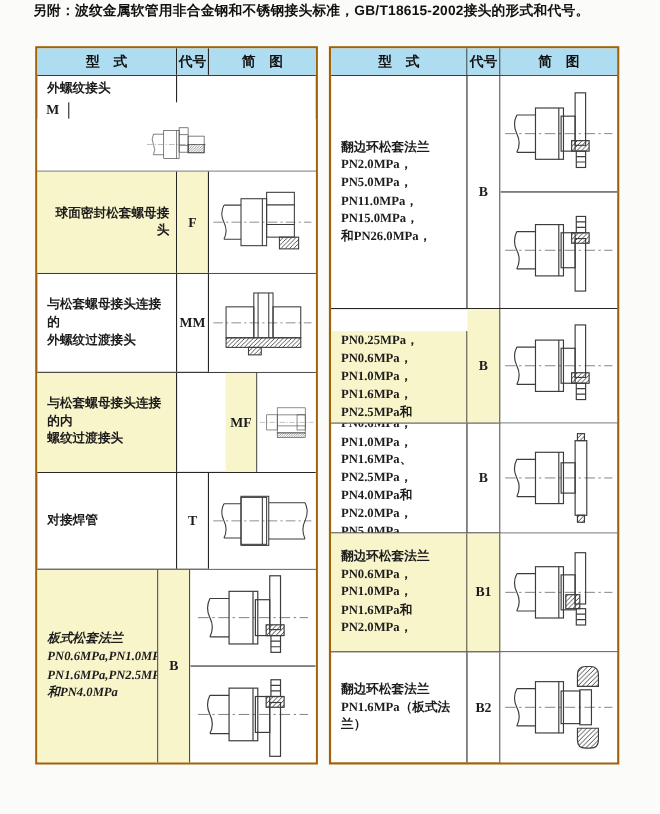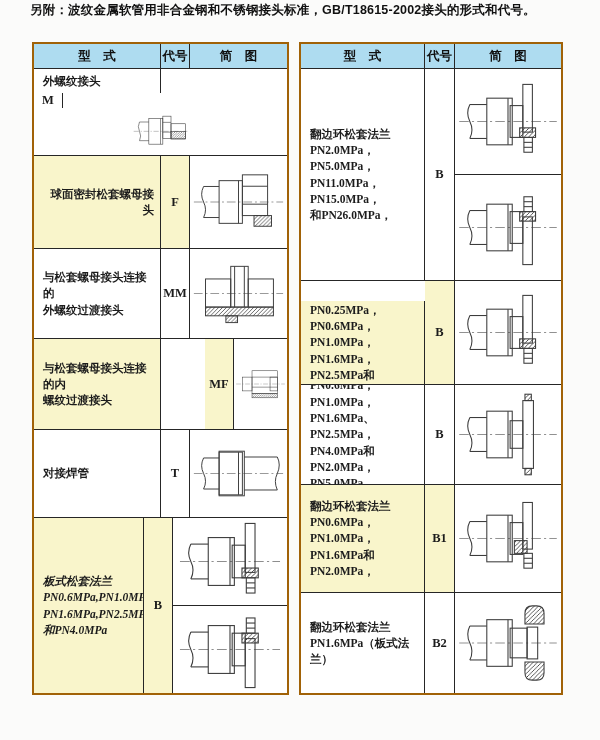--- a/index.html
+++ b/index.html
@@ -119,21 +119,21 @@
                 <rect x="42" y="12" width="18" height="42" fill="none" stroke="#3c3c3c" stroke-width="1"></rect>
                 <line x1="46" y1="12" x2="46" y2="54" stroke="#3c3c3c" stroke-width="1"></line>
                 <line x1="56" y1="12" x2="56" y2="54" stroke="#3c3c3c" stroke-width="1"></line>
                 <rect x="16" y="54" width="70" height="9" fill="url(#hx2)" stroke="#3c3c3c" stroke-width="1"></rect>
                 <rect x="37" y="63" width="12" height="7" fill="url(#hx2)" stroke="#3c3c3c" stroke-width="1"></rect>
               </svg>
             </div>
           </div>
         </div>
         <div class="t-row" style="height: 91px;">
-          <div class="cell type-cell hl" style="width: 127px;">与松套螺母接头连接的内
+          <div class="cell type-cell hl" style="width: 127px; font-family: Liberation Mono, monospace;">与松套螺母接头连接的内
 螺纹过渡接头</div>
           <div class="cell code-cell hl" style="width: 29px; margin-left: 44px;">MF</div>
           <div class="cell diagram-cell" style="flex: 1 1 0%;">
             <div class="fig-sub">
               <svg viewBox="0 0 100 80" preserveAspectRatio="xMidYMid meet">
                 <defs>
                   <pattern id="hx3" patternUnits="userSpaceOnUse" width="4" height="4">
                     <path d="M0,4 L4,0" stroke="#3c3c3c" stroke-width="0.8" fill="none"></path>
                   </pattern>
                 </defs>

